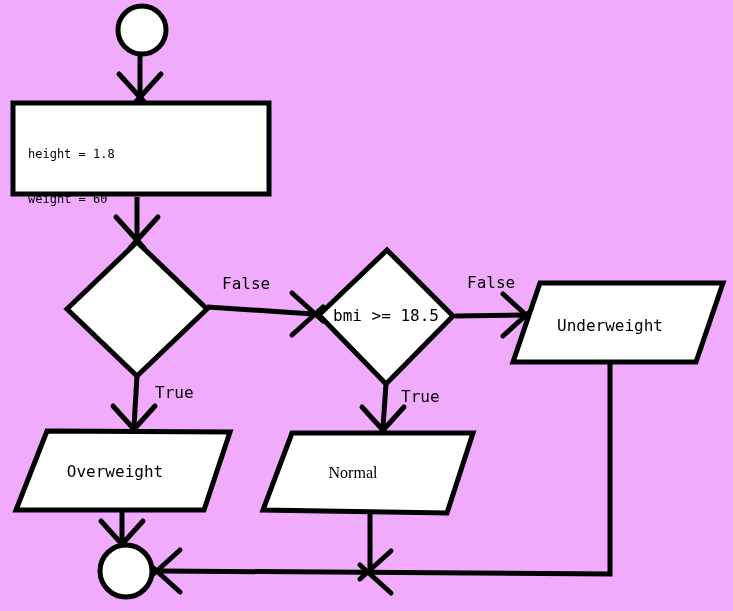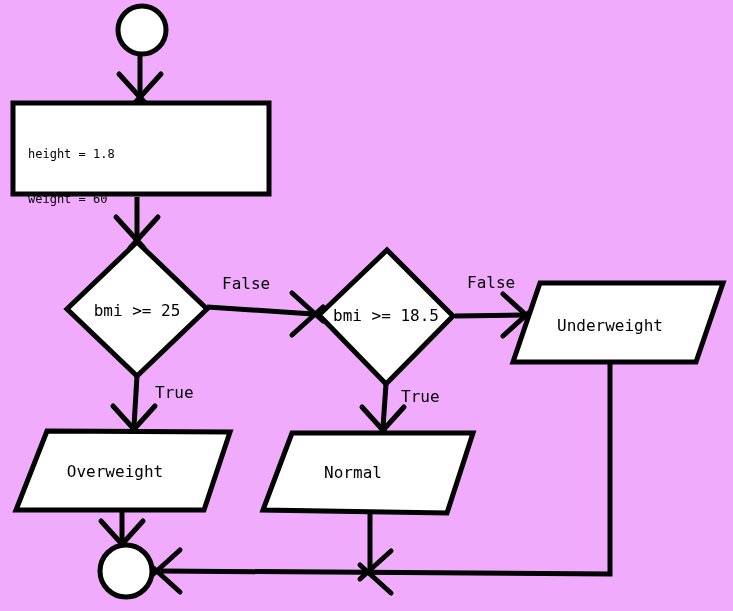--- a/index.html
+++ b/index.html
@@ -122,24 +122,23 @@
     <polygon class="shape" points="292,433 473,433 447,513 263,510"></polygon>
     <polygon class="shape" points="540,283 723,283 696,362 513,362"></polygon>
     <circle class="shape" cx="126" cy="571" r="26"></circle>
   </svg>
 
   <div class="code">
     <span>height = 1.8</span>
     <span>weight = 60</span>
   </div>
 
-  <div class="lbl node-lbl" style="left:85px; top:301px; width:104px;">bmi &gt;= 25</div>
   <div class="lbl node-lbl" style="left:330px; top:306px; width:112px;">bmi &gt;= 18.5</div>
   <div class="lbl node-lbl" style="left:45px; top:462px; width:140px;">Overweight</div>
-  <div class="lbl node-lbl" style="left:283px; top:463px; width:140px;">Normal</div>
+  <div class="lbl node-lbl" style="left:283px; top:463px; width:140px;font-family:Liberation Serif, serif;">Normal</div>
   <div class="lbl node-lbl" style="left:540px; top:316px; width:140px;">Underweight</div>
 
   <div class="lbl" style="left:222px; top:274px;">False</div>
   <div class="lbl" style="left:155px; top:383px;">True</div>
   <div class="lbl" style="left:467px; top:273px;">False</div>
   <div class="lbl" style="left:401px; top:387px;">True</div>
 
 </div>
 
 </body></html>

